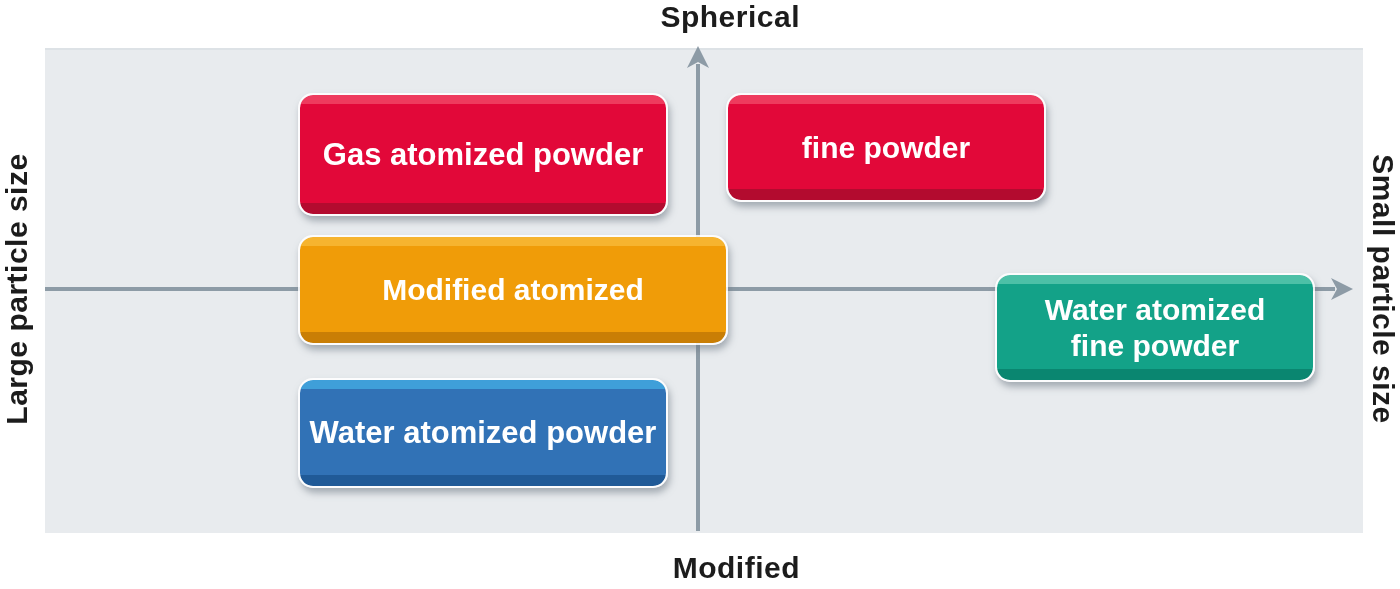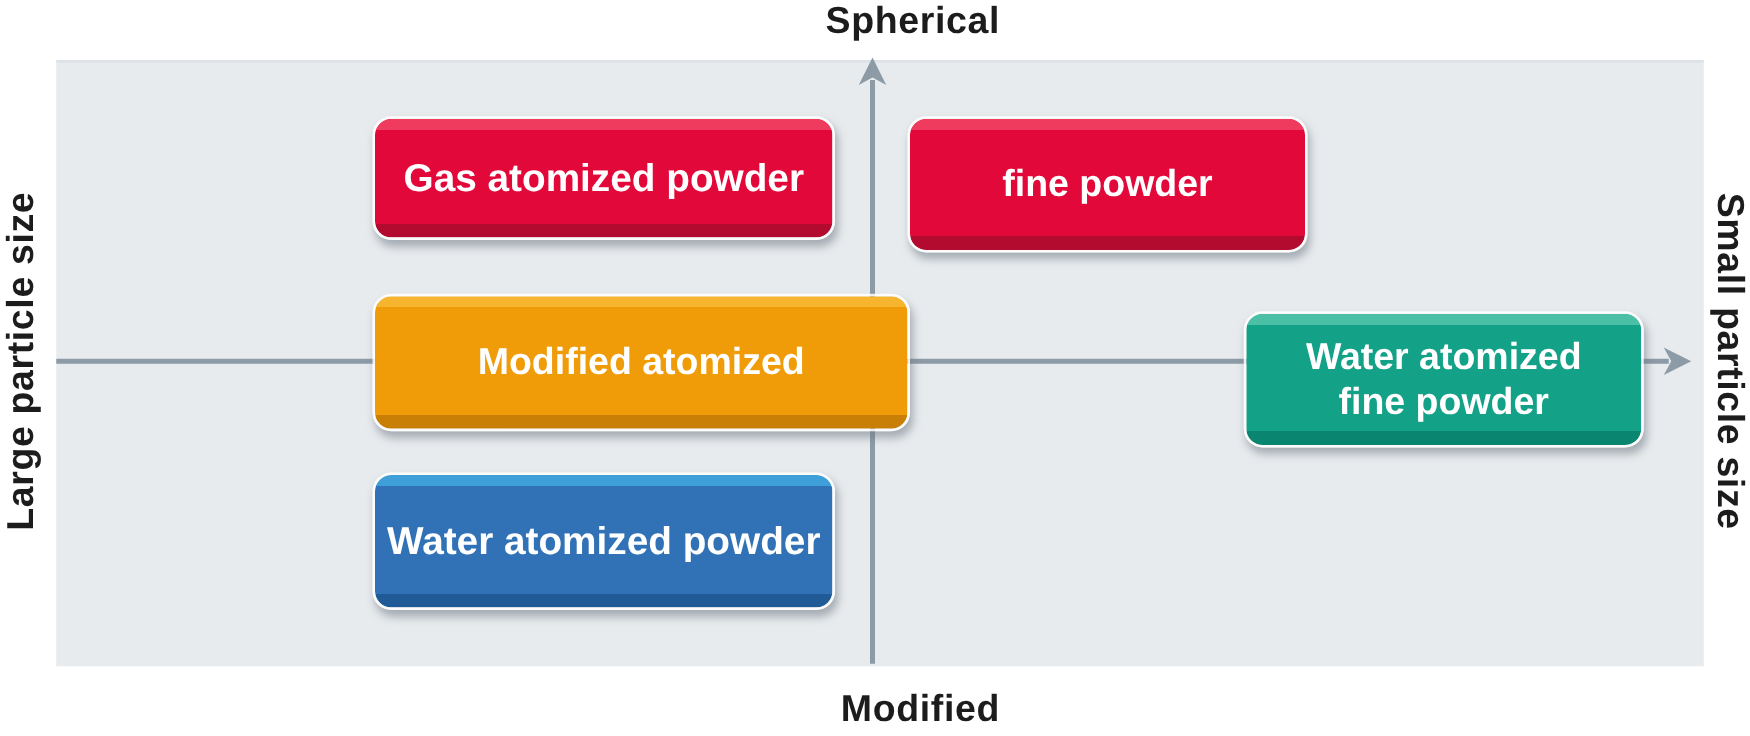--- a/index.html
+++ b/index.html
@@ -100,34 +100,34 @@
   </svg>
 
   <div class="axis-label h" style="left:600px; top:0px;">Spherical</div>
 
   <div class="axis-label h" style="left:600px; top:551px;">Modified</div>
 
   <div class="axis-label rot-left" style="left:17px; top:289px;">Large particle size</div>
 
   <div class="axis-label rot-right" style="left:1383px; top:289px;">Small particle size</div>
 
-  <div class="pbox" style="left: 298px; top: 93px; width: 370px; height: 99px; --hi: #ee3b5e; --body: #e20839; --lo: #b30b2f;">
+  <div class="pbox" style="left: 298px; top: 93px; width: 370px; height: 123px; --hi: #ee3b5e; --body: #e20839; --lo: #b30b2f;">
     <span>Gas atomized powder</span>
   </div>
 
   <div class="pbox" style="left: 726px; top: 93px; width: 320px; height: 109px; font-size: 30px; --hi: #ee3b5e; --body: #e20839; --lo: #b30b2f;">
     <span>fine powder</span>
   </div>
 
   <div class="pbox" style="left: 298px; top: 235px; width: 430px; height: 110px; font-size: 30px; --hi: #f6b42f; --body: #f09c08; --lo: #c97e05;">
     <span>Modified atomized</span>
   </div>
 
   <div class="pbox" style="left: 298px; top: 378px; width: 370px; height: 110px; --hi: #3f9fd9; --body: #3172b6; --lo: #205a97;">
     <span>Water atomized powder</span>
   </div>
 
-  <div class="pbox" style="left: 995px; top: 249px; width: 320px; height: 109px; font-size: 30px; --hi: #4cc0a7; --body: #13a288; --lo: #0a8670;">
+  <div class="pbox" style="left: 995px; top: 273px; width: 320px; height: 109px; font-size: 30px; --hi: #4cc0a7; --body: #13a288; --lo: #0a8670;">
     <span>Water atomized</span>
     <span>fine powder</span>
   </div>
 
 </div>
 
 </body></html>

